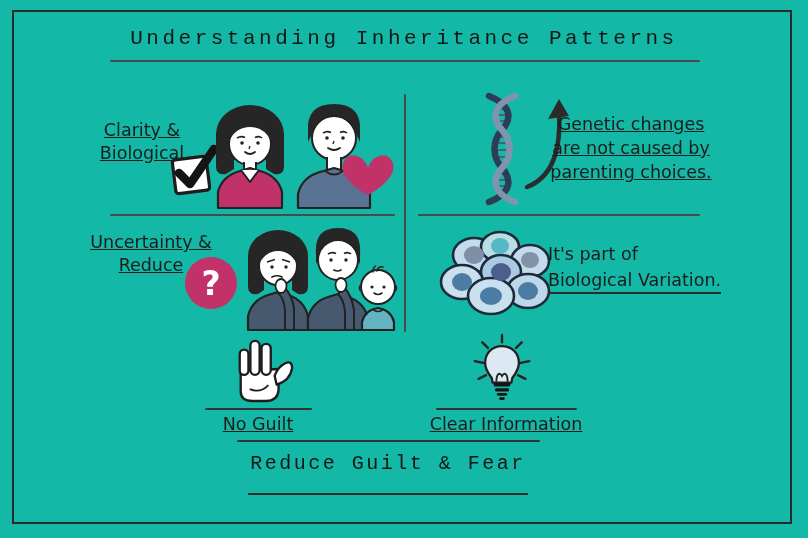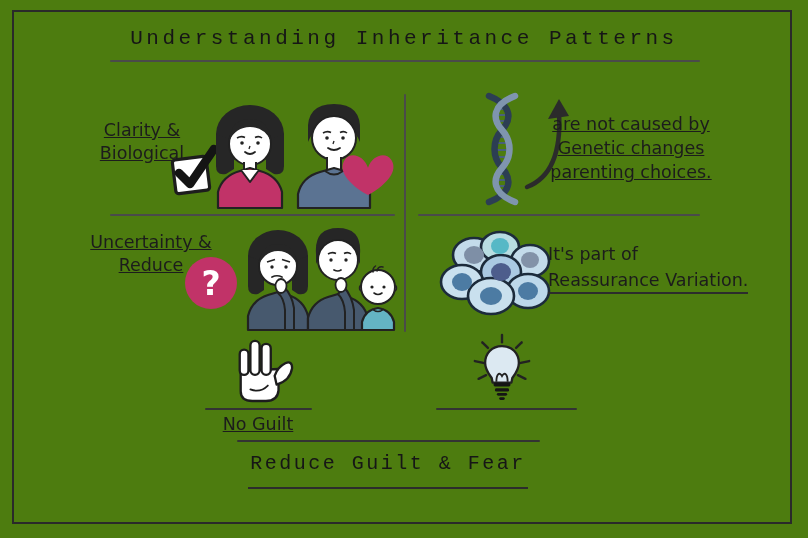--- a/index.html
+++ b/index.html
@@ -1,17 +1,17 @@
 <!DOCTYPE html>
 <html><head>
 <meta charset="utf-8">
 <style>
   html,body { margin:0; padding:0; background:#ffffff; }
   .canvas {
-    position:relative; width:808px; height:538px; background:#4d7c0f;
+    position:relative; width:808px; height:538px; background:#14b8a6;
     font-family:"DejaVu Sans", sans-serif; color:#1d1d1d; overflow:hidden;
   }
   .frame {
     position:absolute; left:12px; top:10px; width:780px; height:514px;
     border:2px solid #2a2a2a; box-sizing:border-box;
   }
   .mono-text { font-family:"Liberation Mono", monospace; }
   .title {
     position:absolute; left:0; right:0; top:27px; text-align:center;
     font-size:21px; letter-spacing:3.5px; color:#161616;
@@ -23,21 +23,21 @@
   .center { text-align:center;text-decoration:underline; }
   .qcircle {
     position:absolute; width:52px; height:52px; border-radius:50%;
     background:#c13368; color:#ffffff; display:flex; align-items:center;
     justify-content:center; font-size:33px; font-weight:bold;
   }
   .u { border-bottom:2px solid #2c2c2c; padding-bottom:2px; }
   .conclusion {
     position:absolute; text-align:center; font-size:20px; letter-spacing:2.5px; color:#161616;
   }
-  .conclusion .u2 { border-bottom:2px solid #2c2c2c; padding:0 2px 12px 2px; }
+  .conclusion .u2 { border-bottom:2px solid #2c2c2c; padding:0 2px 18px 2px; }
   svg { position:absolute; overflow:visible; }
 </style>
 </head>
 <body>
 
 <div class="canvas">
 
   <div class="frame"></div>
 
   <div class="title mono-text">Understanding Inheritance Patterns</div>
@@ -115,22 +115,22 @@
     <path d="M17,3 C40,12 40,26 30,37 C20,48 20,64 30,75 C40,86 40,100 17,109" fill="none" stroke="#2c3e53" stroke-width="6.5" stroke-linecap="round"></path>
     <path d="M43,3 C20,12 20,26 30,37 C40,48 40,64 30,75 C20,86 20,100 43,109" fill="none" stroke="#7f95ae" stroke-width="6.5" stroke-linecap="round"></path>
   </svg>
 
   <svg style="left:523px;top:97px" width="50" height="95" viewBox="0 0 50 95">
     <path d="M4,90 C30,80 38,52 36,16" fill="none" stroke="#2b2b2b" stroke-width="4.5" stroke-linecap="round"></path>
     <polygon points="36,2 25,22 46,19" fill="#2b2b2b"></polygon>
   </svg>
 
   <div class="label center" style="left:540px;top:112px;width:182px;line-height:24px">
+    <div>Genetic changes</div>
     <div>are not caused by</div>
-    <div>Genetic changes</div>
     <div>parenting choices.</div>
   </div>
 
   <div class="label center" style="left:81px;top:231px;width:140px">
     <div>Uncertainty &amp;</div>
     <div>Reduce</div>
   </div>
 
   <div class="qcircle" style="left:185px;top:257px">
     <span>?</span>
@@ -197,21 +197,21 @@
       <ellipse cx="92" cy="30" rx="9" ry="8" fill="#8292a8"></ellipse>
       <ellipse cx="63" cy="42" rx="10" ry="9" fill="#4d5d8c"></ellipse>
       <ellipse cx="24" cy="52" rx="10" ry="9" fill="#4c7ba3"></ellipse>
       <ellipse cx="90" cy="61" rx="10" ry="9" fill="#4c7ba3"></ellipse>
       <ellipse cx="53" cy="66" rx="11" ry="9" fill="#4c7ba3"></ellipse>
     </g>
   </svg>
 
   <div class="label" style="left:548px;top:241px;line-height:26px">
     <div>It's part of</div>
-    <div><span class="u">Reassurance Variation.</span></div>
+    <div><span class="u">Biological Variation.</span></div>
   </div>
 
   <svg style="left:231px;top:335px" width="64" height="70" viewBox="0 0 66 70">
     <g fill="#ffffff" stroke="#1d1d1d" stroke-width="2.4" stroke-linejoin="round">
       <path d="M10,36 L10,57 Q10,67 22,67 L36,67 Q48,67 49,56 L49,34 Z"></path>
       <rect x="9" y="14" width="9" height="26" rx="4.5"></rect>
       <rect x="20" y="5" width="9.5" height="35" rx="4.7"></rect>
       <rect x="31.5" y="8" width="9.5" height="32" rx="4.7"></rect>
       <path d="M47,50 Q61,46 63,33 Q63,25 56,28 Q48,32 45,41 Z"></path>
     </g>
@@ -233,19 +233,20 @@
     </g>
     <path d="M32,13 C43,13 50,21 50,31 C50,38 46,43 43,47 L42,52 L22,52 L21,47 C18,43 14,38 14,31 C14,21 21,13 32,13 Z" fill="#dce9f2" stroke="#222222" stroke-width="2.5" stroke-linejoin="round"></path>
     <path d="M26,51 C26,43 29,40 32,45 C35,40 38,43 38,51" fill="none" stroke="#222222" stroke-width="2"></path>
     <rect x="23" y="52" width="18" height="4" rx="1.5" fill="#151515"></rect>
     <rect x="24.5" y="58" width="15" height="3.5" rx="1.5" fill="#151515"></rect>
     <rect x="26.5" y="63" width="11" height="3" rx="1.5" fill="#151515"></rect>
     <rect x="29" y="67.5" width="6" height="3" rx="1.5" fill="#151515"></rect>
   </svg>
 
   <div class="line dark" style="left:436px;top:408px;width:141px"></div>
+  <div class="label center" style="left:424px;top:413px;width:164px">Clear Information</div>
 
   <div class="line dark" style="left:237px;top:440px;width:303px"></div>
   <div class="conclusion mono-text" style="left:238px;top:452px;width:300px">
     <span class="u2">Reduce Guilt &amp; Fear</span>
   </div>
 
 </div>
 
 </body></html>

